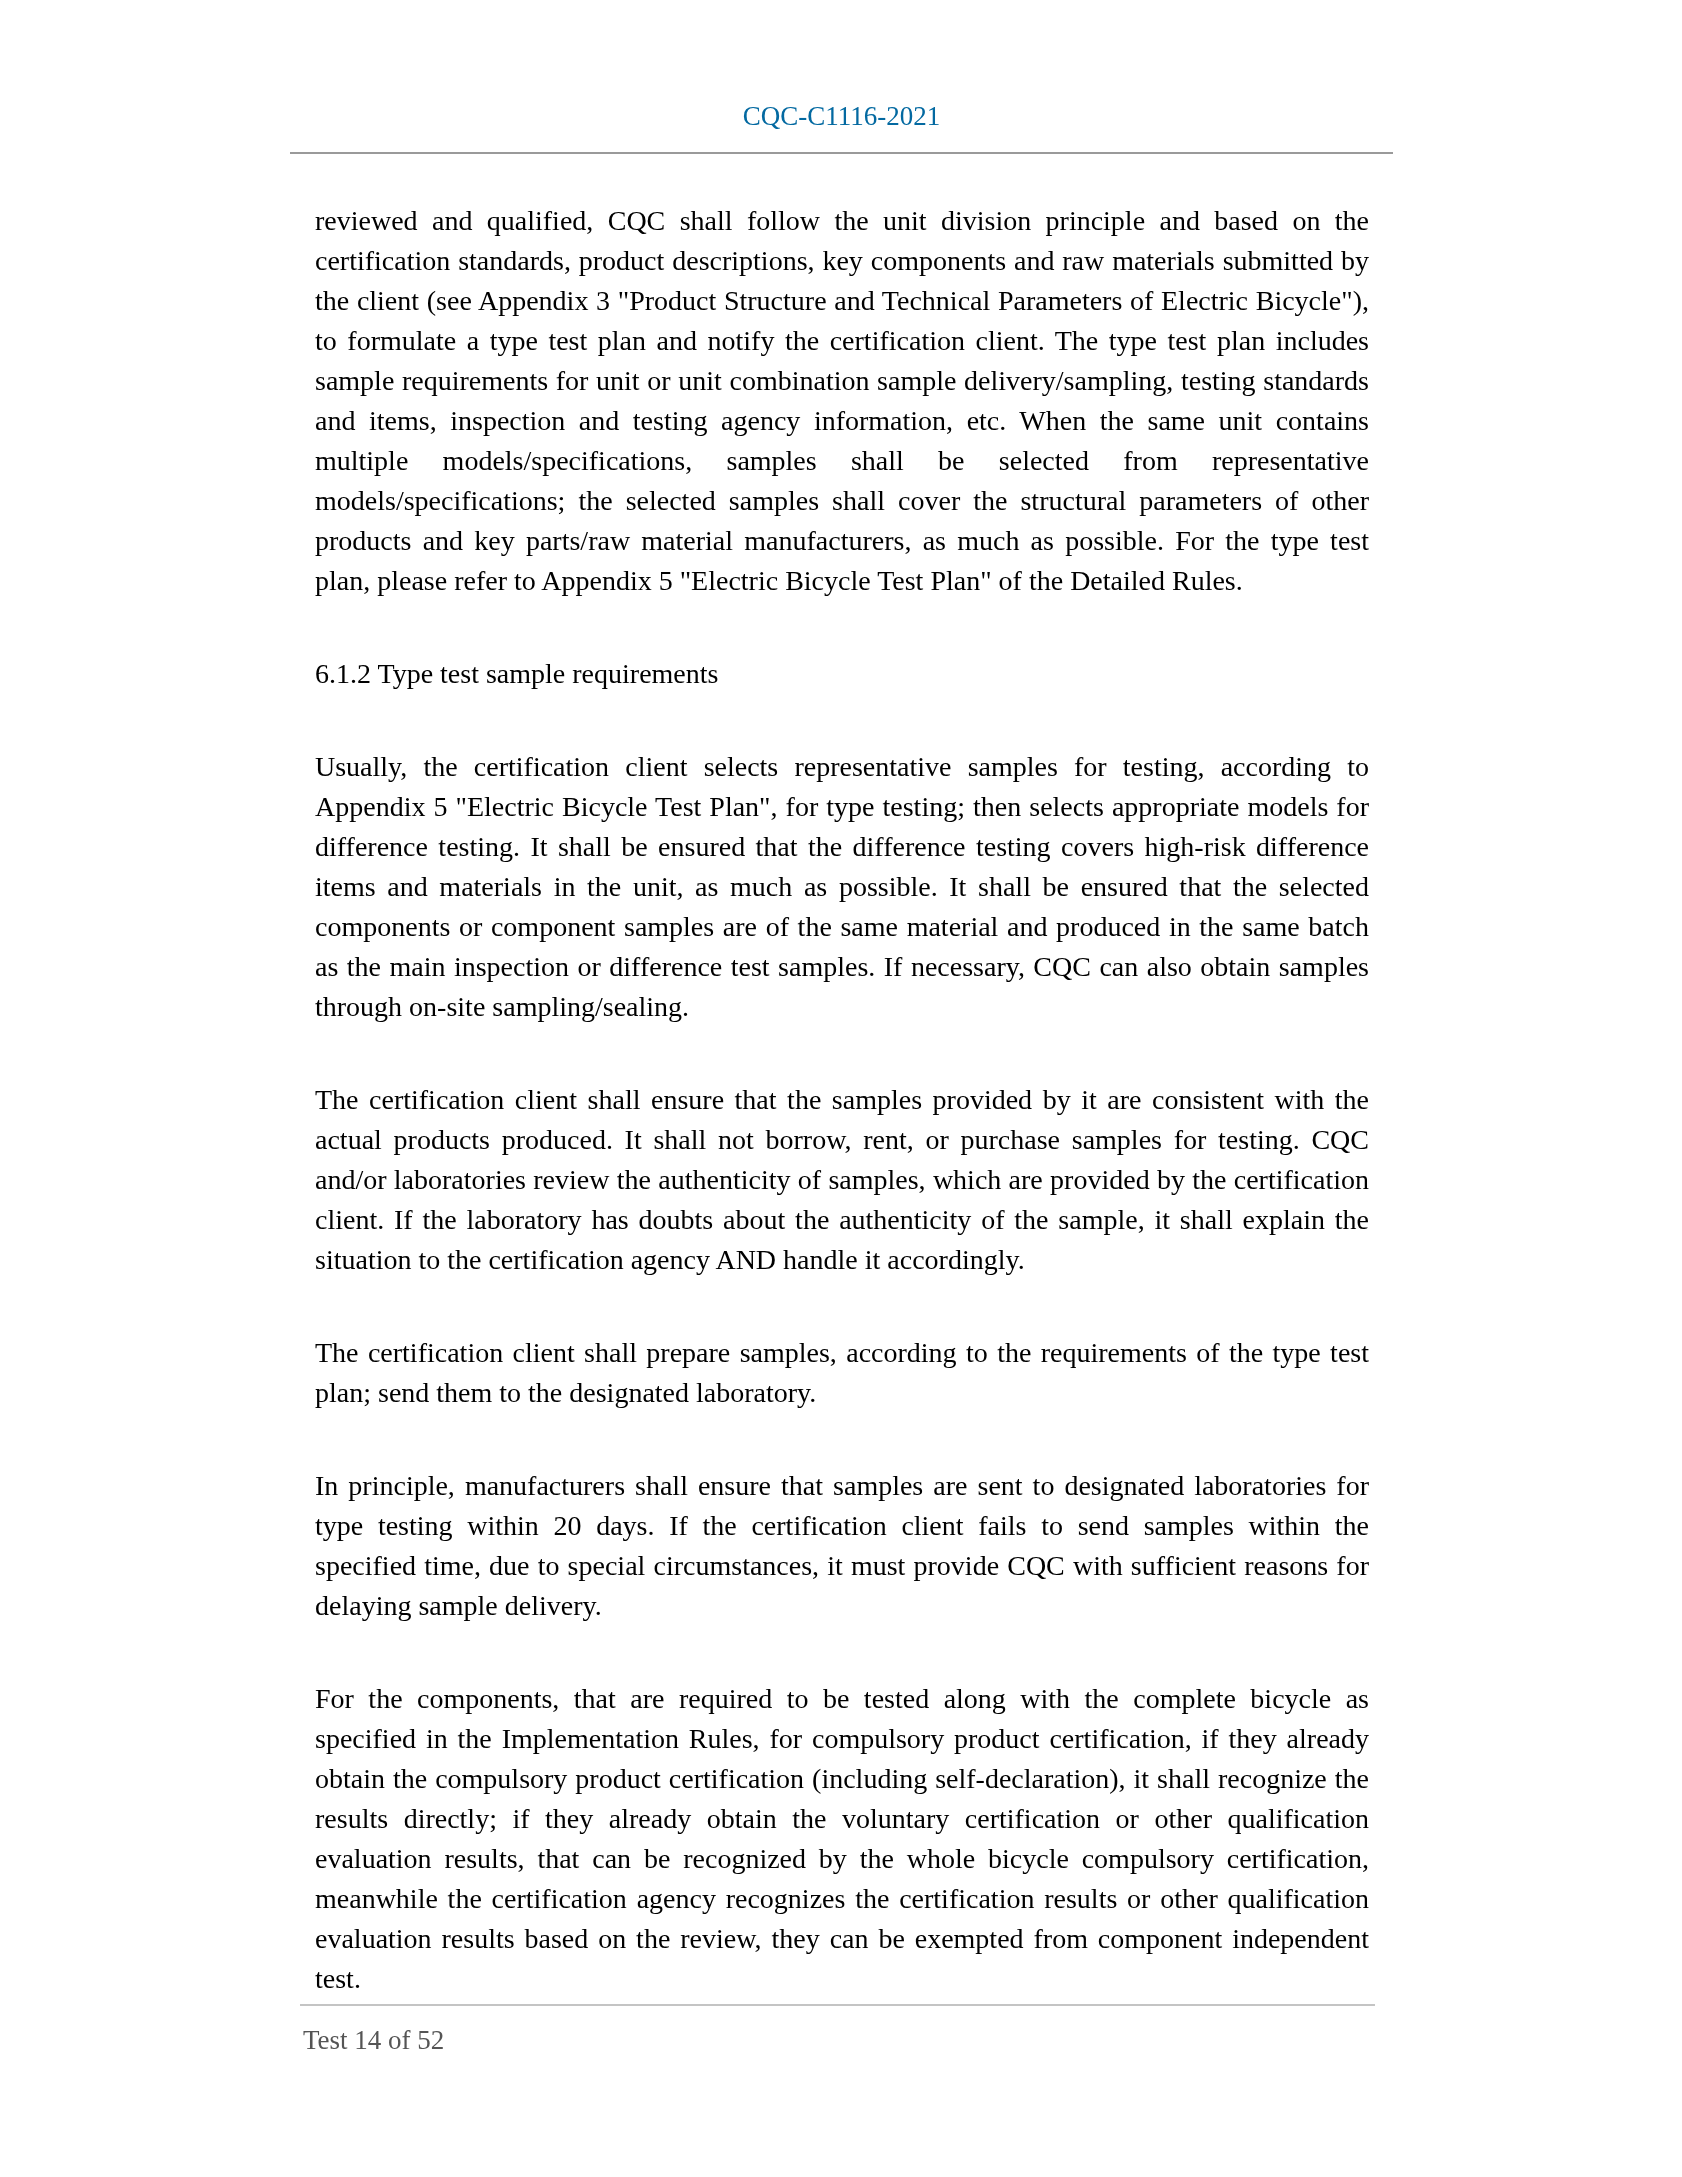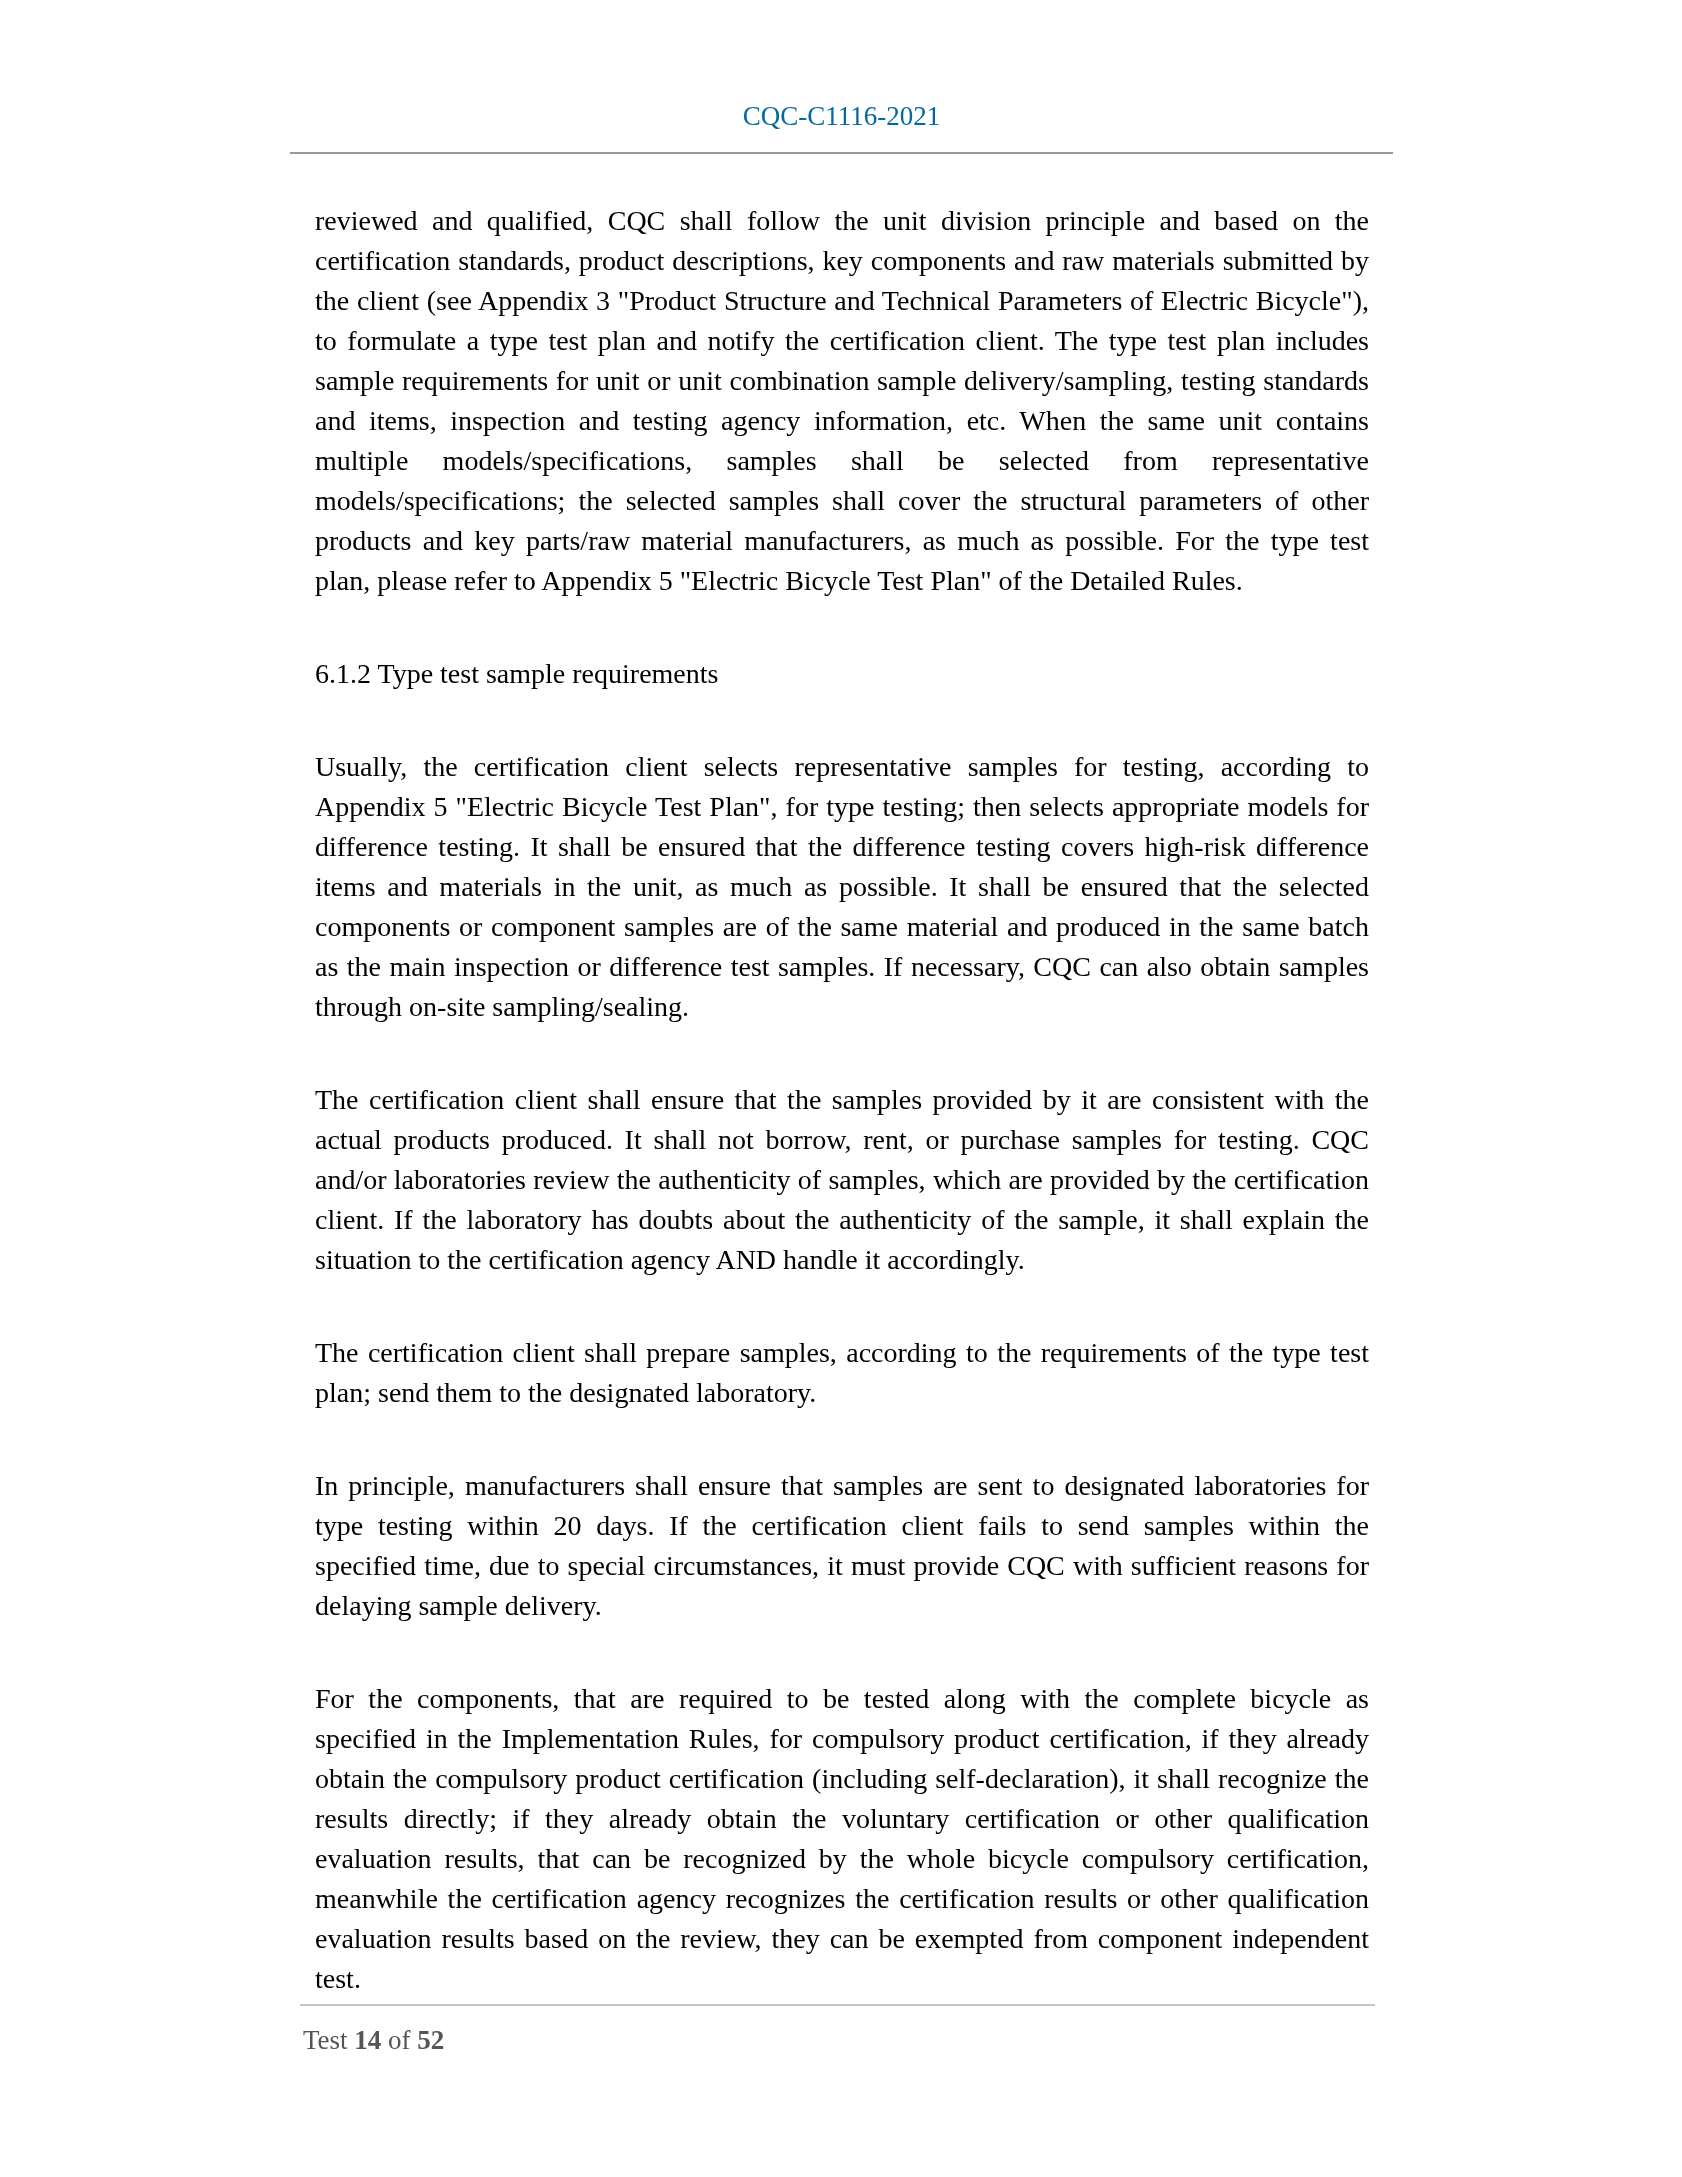--- a/index.html
+++ b/index.html
@@ -64,21 +64,21 @@
       font-size: 27px;
       line-height: 35px;
       color: #555555;
       display: flex;
       justify-content: space-between;
     }
     .footer a {
       color: #555555;
       text-decoration: underline;
     }
-    .footer .pg b { font-weight: bold; text-align: right; }
+    .footer .pg b { font-weight: normal; text-align: right; }
     .arrow { font-family: "DejaVu Sans", sans-serif; font-size: 22.5px; }
   </style>
 </head>
 <body>
 
 <div class="header-title">CQC-C1116-2021</div>
 <div class="header-rule"></div>
 
 <div class="content">
   <p class="para">reviewed and qualified, CQC shall follow the unit division principle and based on the certification standards, product descriptions, key components and raw materials submitted by the client (see Appendix 3 "Product Structure and Technical Parameters of Electric Bicycle"), to formulate a type test plan and notify the certification client. The type test plan includes sample requirements for unit or unit combination sample delivery/sampling, testing standards and items, inspection and testing agency information, etc. When the same unit contains multiple models/specifications, samples shall be selected from representative models/specifications; the selected samples shall cover the structural parameters of other products and key parts/raw material manufacturers, as much as possible. For the type test plan, please refer to Appendix 5 "Electric Bicycle Test Plan" of the Detailed Rules.</p>

